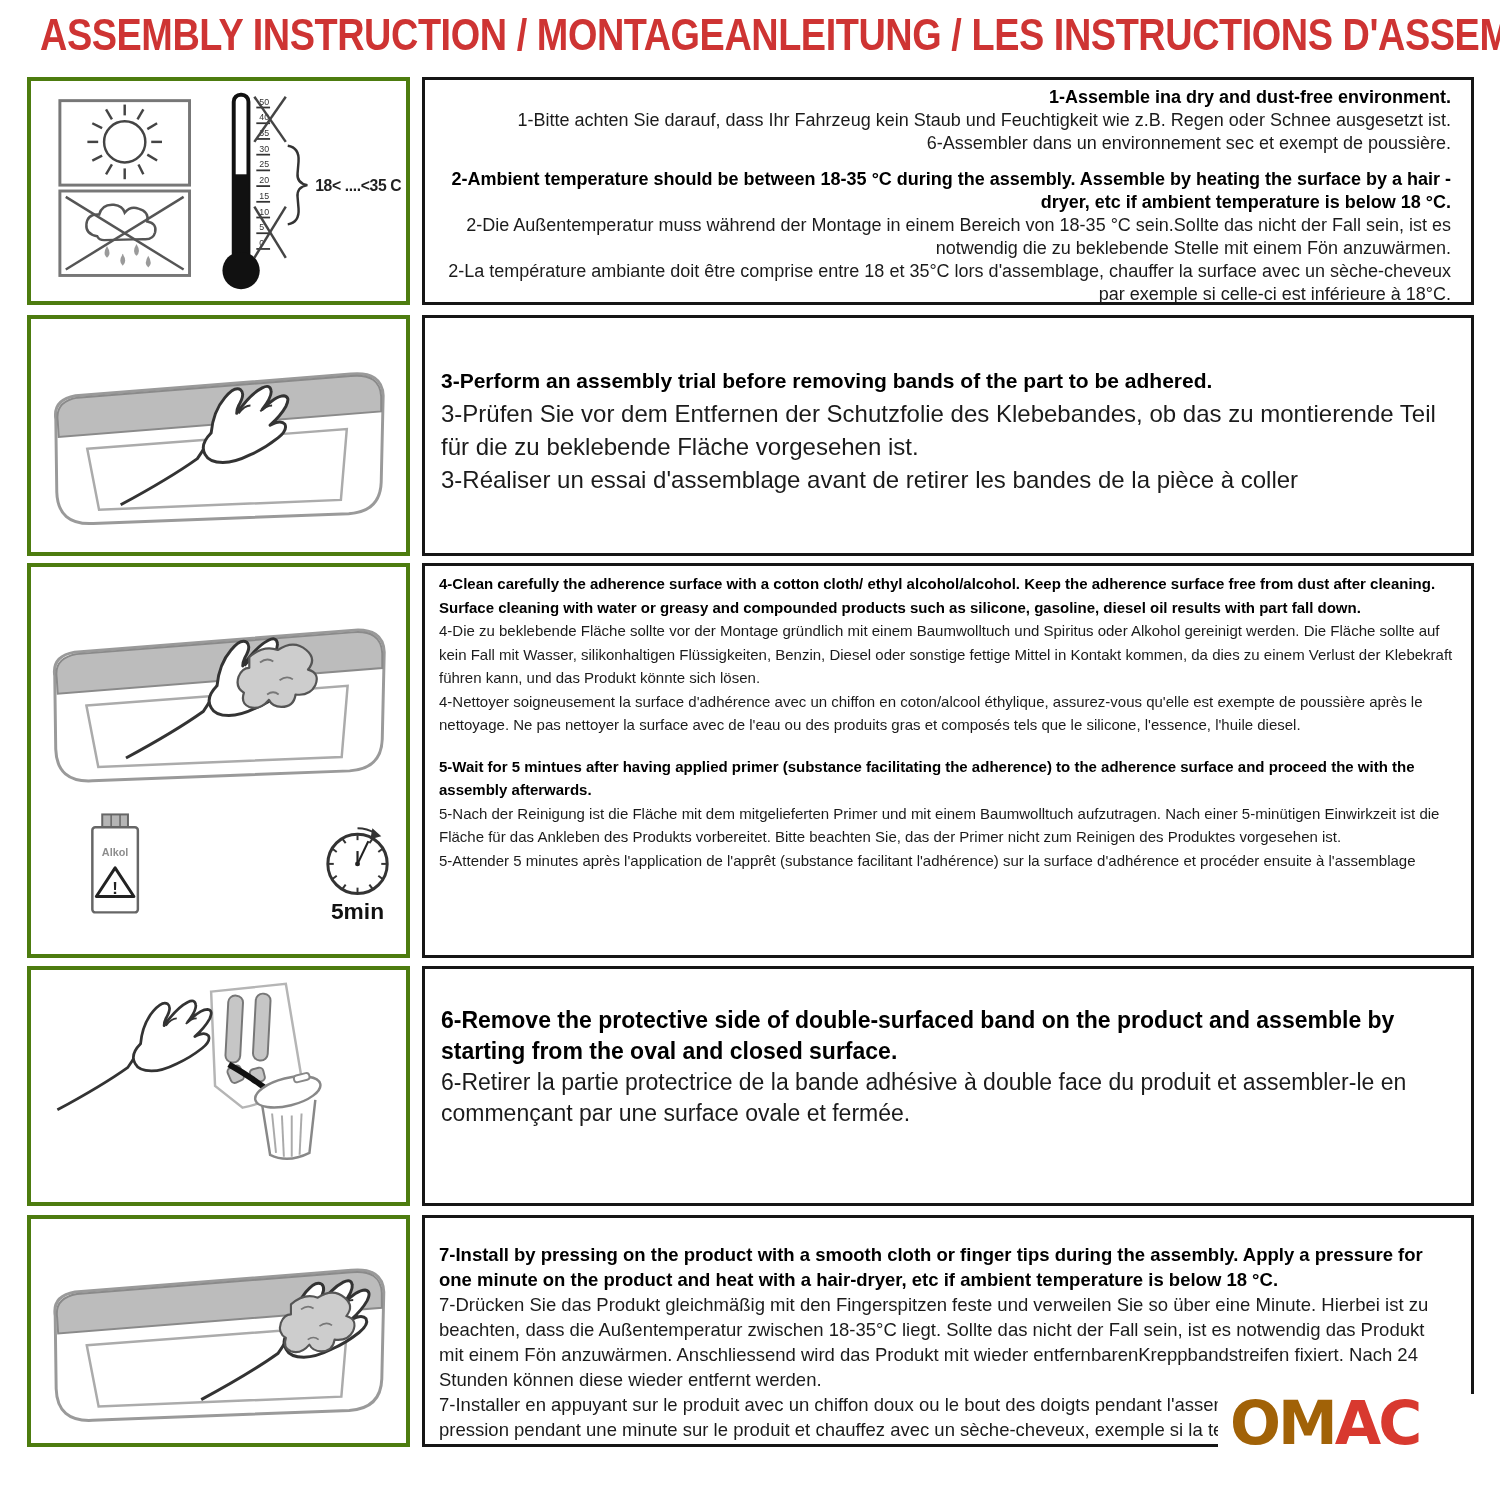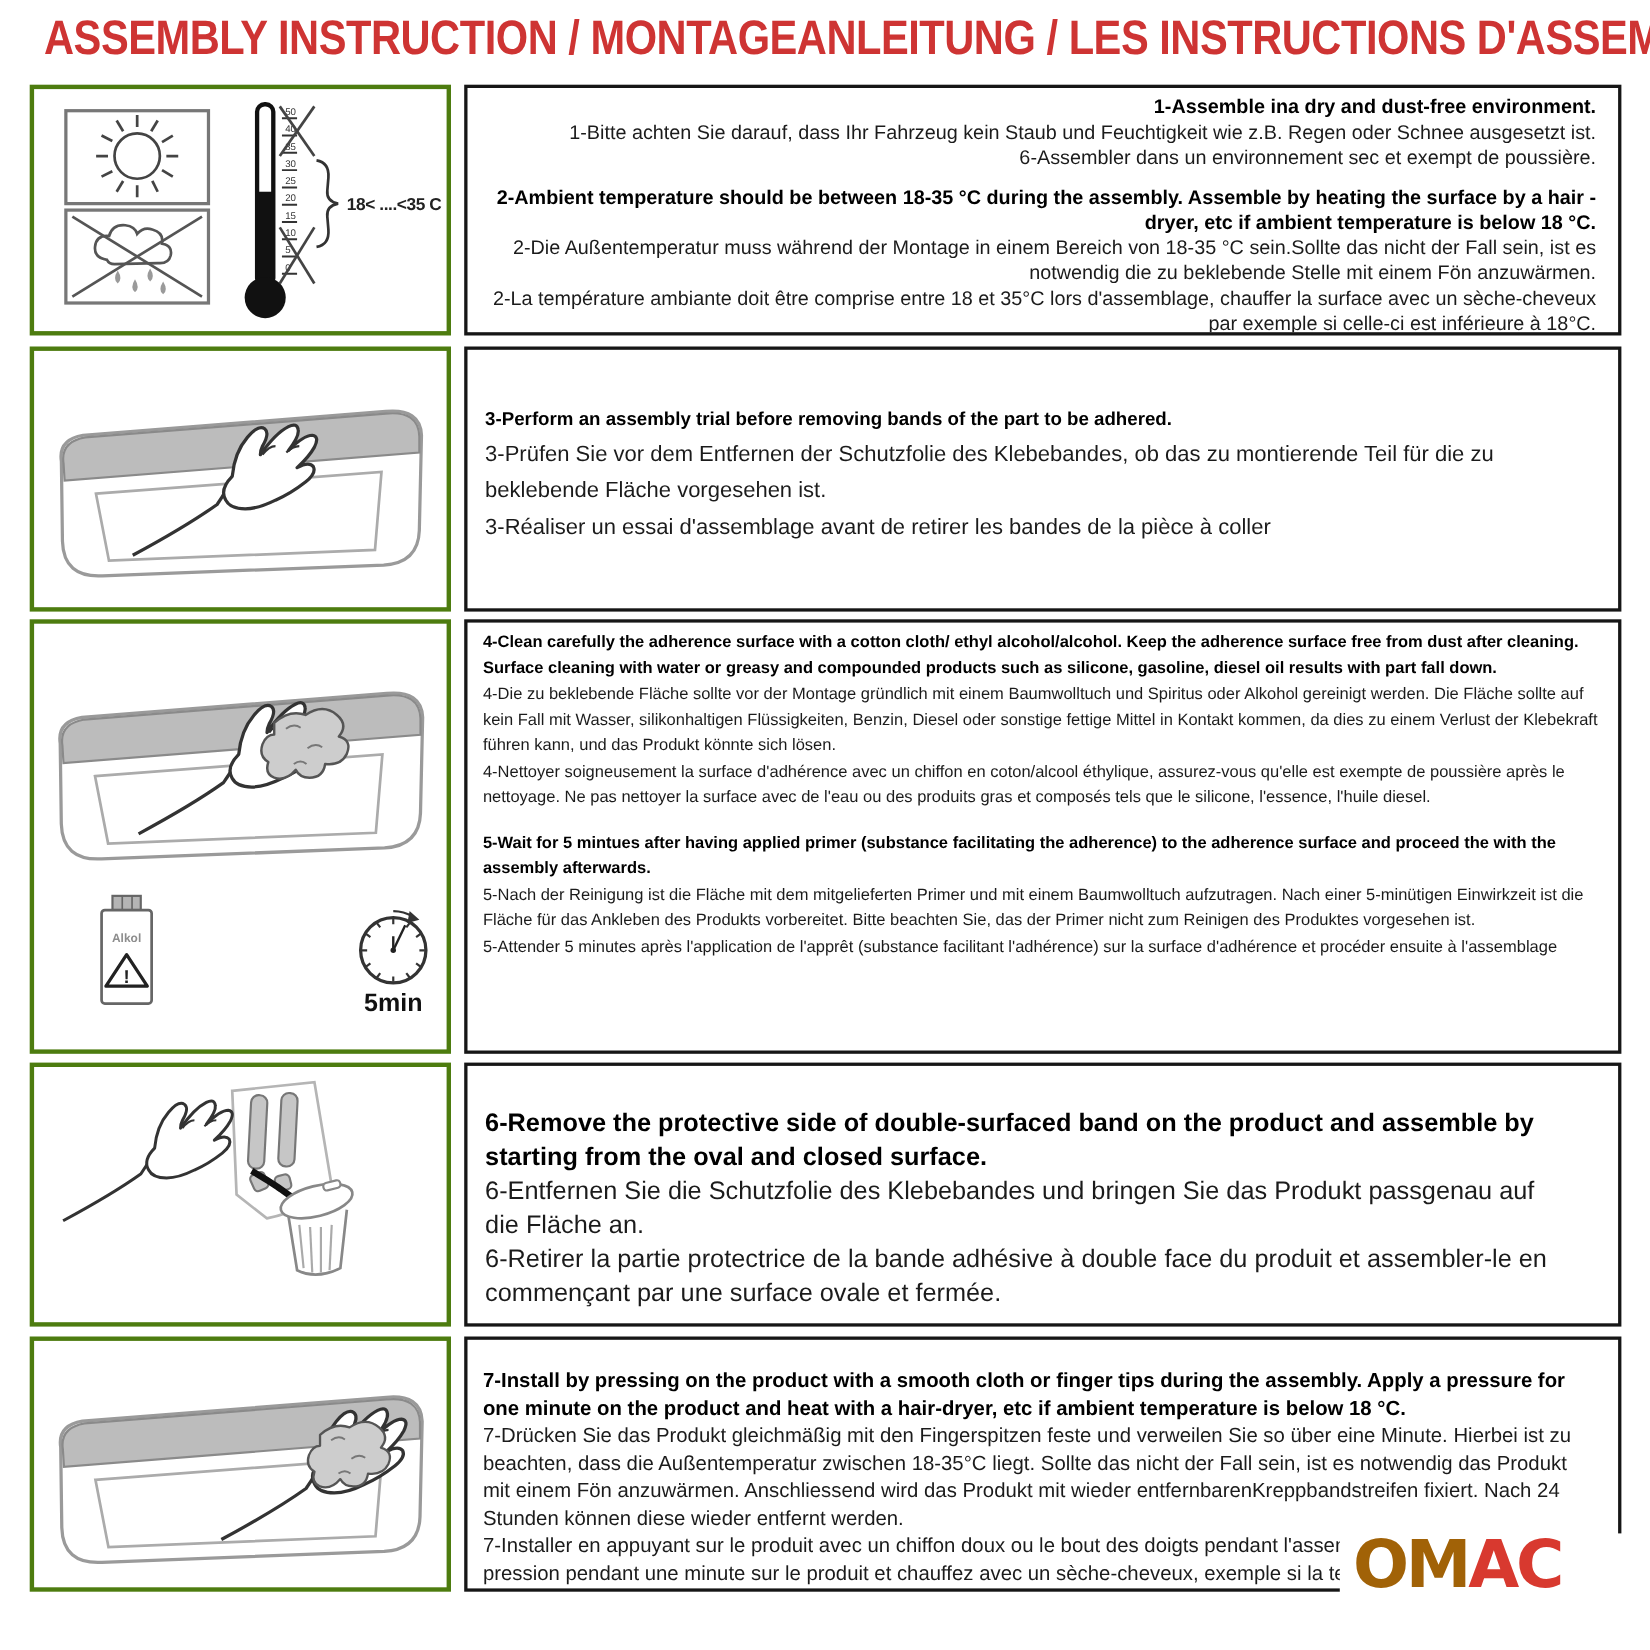--- a/index.html
+++ b/index.html
@@ -9,21 +9,21 @@
          color:#ce3433;white-space:nowrap;transform:scaleX(.86);transform-origin:left center;
          letter-spacing:-.5px;}
   .lbox{position:absolute;left:27px;width:383px;border:4px solid #4d7c0f;background:#fff;
         box-sizing:border-box;}
   .rbox{position:absolute;left:422px;width:1052px;border:3px solid #161616;background:#fff;
         box-sizing:border-box;overflow:hidden;}
   .rbox p{margin:0;}
   .b{font-weight:700;color:#000;}
   
   .t1{padding:6px 20px 0 14px;text-align:right;}   .t1 p{font-size:18px;line-height:23px;}
-  .t2{padding:46px 24px 0 16px;}  .t2 p{font-size:20px;line-height:33px;} .t2 .lead{font-size:17px;}
+  .t2{padding:46px 24px 0 16px;}  .t2 p{font-size:24px;line-height:33px;} .t2 .lead{font-size:21px;}
   .t3{padding:6px 14px 0 14px;}   .t3 p{font-size:15px;line-height:23.5px;}
   .t4{padding:36px 50px 0 16px;}  .t4 p{font-size:23px;line-height:31px;}
   .t5{padding:24px 18px 0 14px;}  .t5 p{font-size:18.5px;line-height:25px;}
   .gap1{height:13px;} .gap3{height:18px;}
   .ill{position:absolute;inset:0;width:100%;height:100%;}
   
   .logo-patch{position:absolute;left:1218px;top:1394px;width:282px;height:66px;background:#fff;}
   .logo{position:absolute;left:12px;top:-6px;font-family:"DejaVu Sans",sans-serif;
         font-weight:700;font-size:60px;letter-spacing:-3px;white-space:nowrap;}
   .logo .lb{color:#a16207;} .logo .lr{color:#d8392f;}
@@ -228,21 +228,20 @@
           <line x1="264" y1="148" x2="264" y2="190"></line>
             <line x1="274" y1="146" x2="272" y2="188"></line>
         </g>
         <ellipse cx="260" cy="124" rx="34" ry="14" fill="#fff" stroke="#888" stroke-width="2.5" transform="rotate(-14 260 124)"></ellipse>
         <rect x="266" y="106" width="16" height="7" rx="3" fill="#fff" stroke="#888" stroke-width="2" transform="rotate(-14 274 109)"></rect>
       </g>
     </svg>
   </div>
   <div class="rbox t4" style="top:966px;height:240px">
     <p class="b">6-Remove the protective side of double-surfaced band on the product and assemble by starting from the oval and closed surface.</p>
-    <p>6-Entfernen Sie die Schutzfolie des Klebebandes und bringen Sie das Produkt passgenau auf die Fläche an.</p>
     <p>6-Retirer la partie protectrice de la bande adhésive à double face du produit et assembler-le en commençant par une surface ovale et fermée.</p>
   </div>
 
   <div class="lbox" style="top:1215px;height:232px">
     <svg class="ill" viewBox="0 0 379 227">
       <g transform="translate(0,14)">
         <use href="#trim-part"></use>
         <use href="#glove-hand" transform="translate(92,-16)"></use>
         <use href="#gray-cloth" transform="translate(268,98) scale(0.85)"></use>
       </g>

